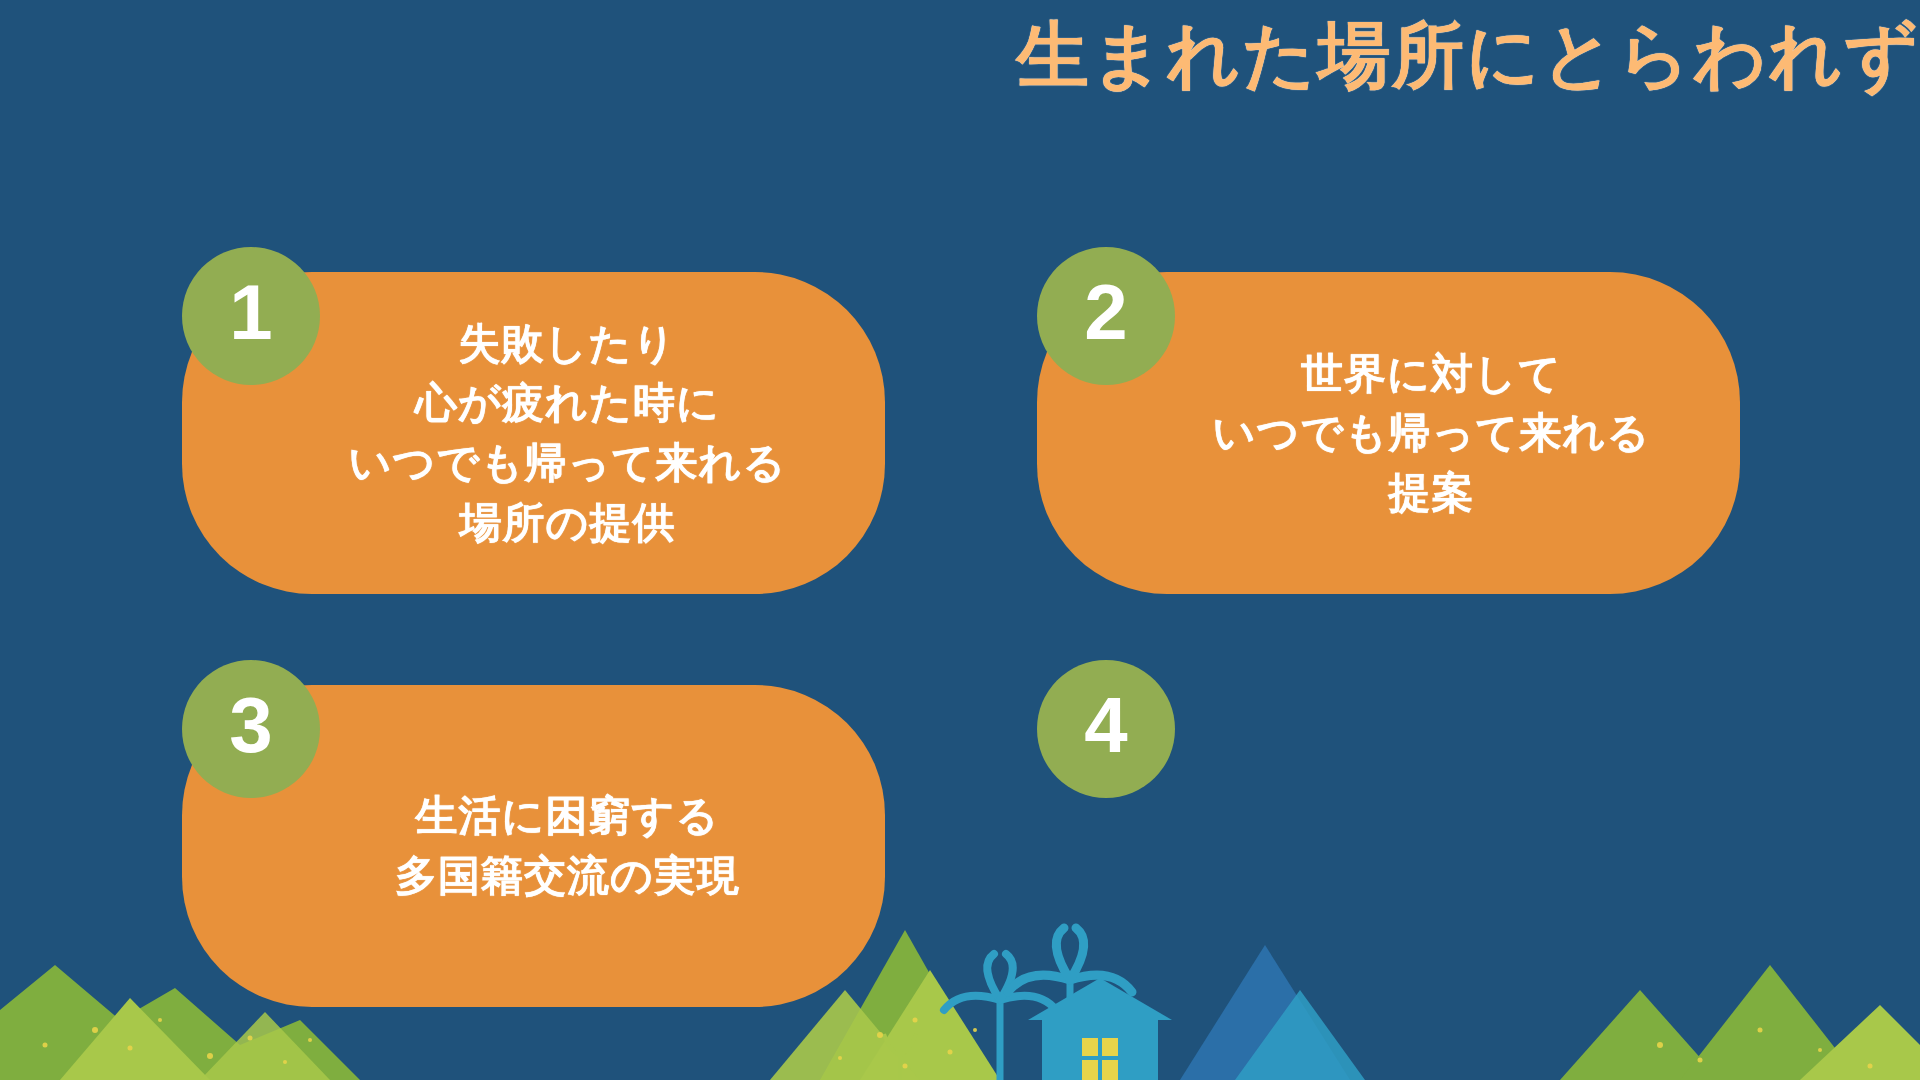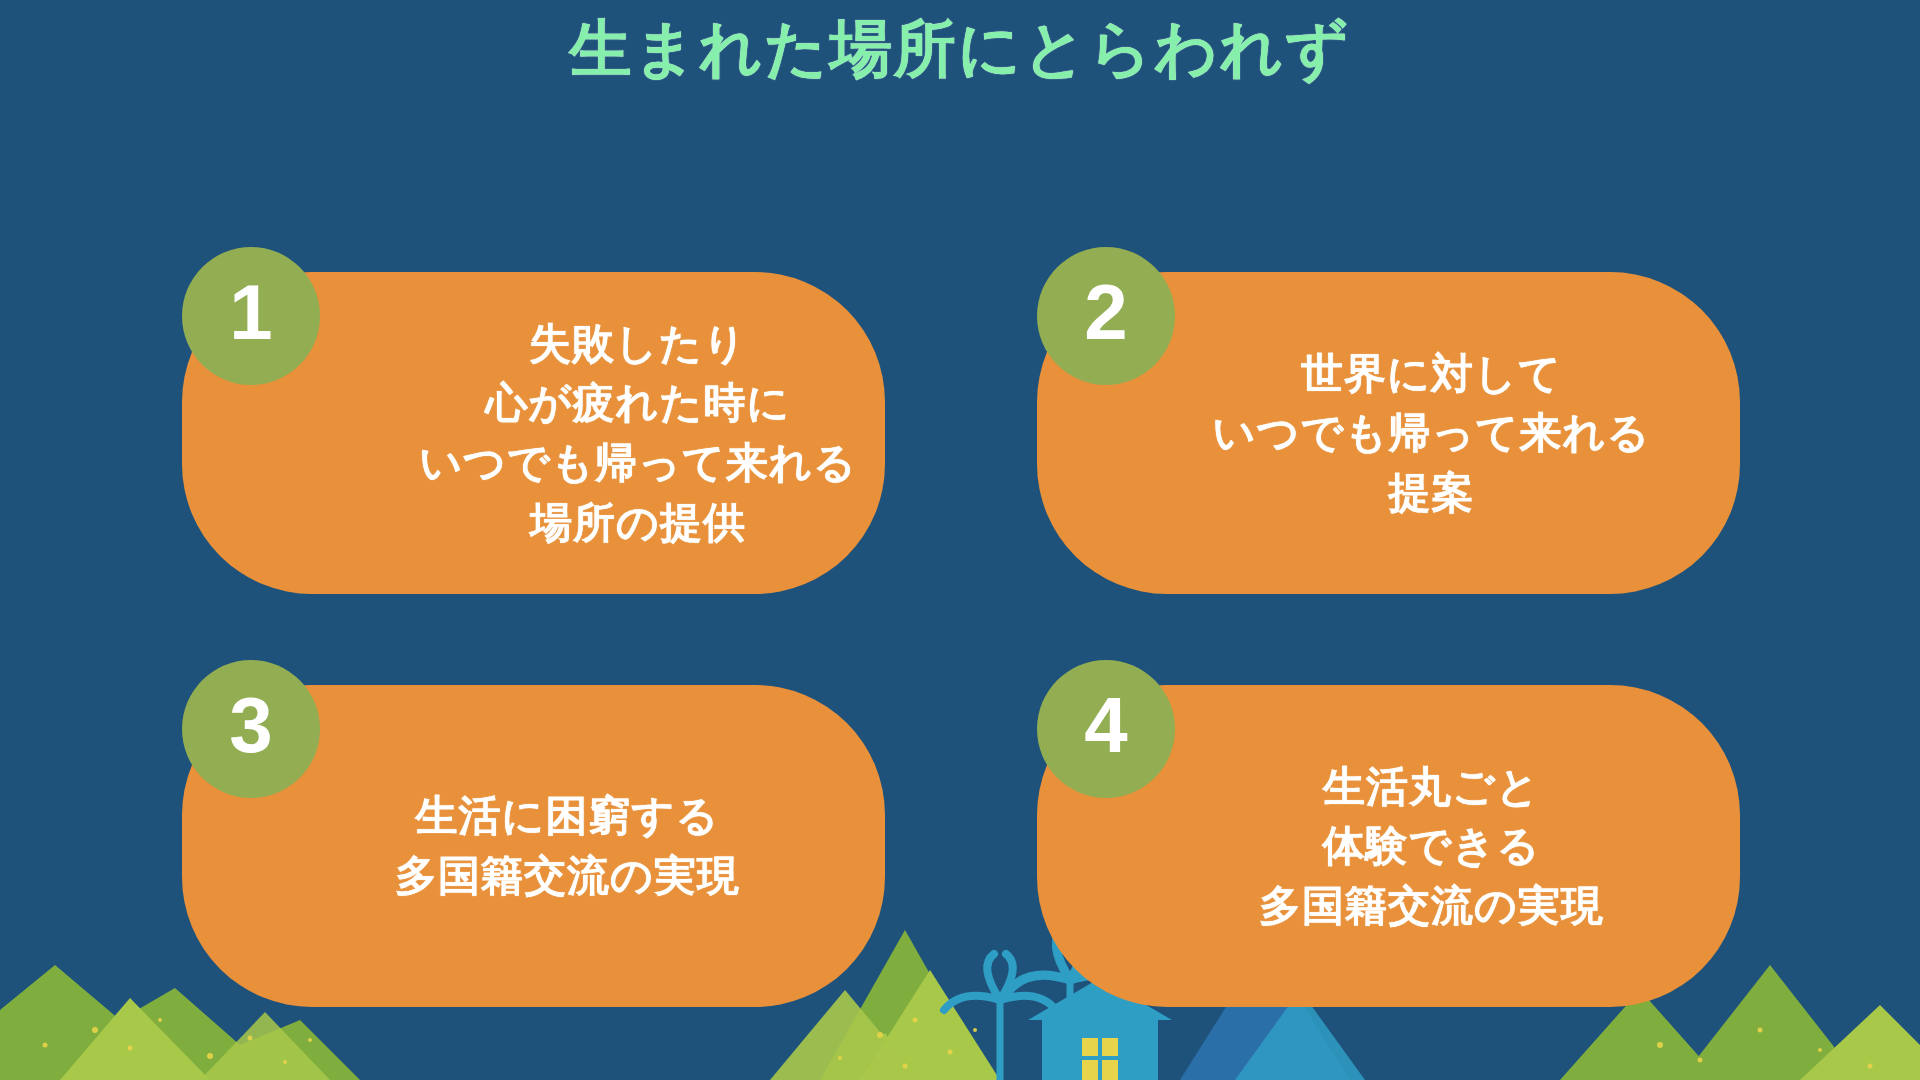--- a/index.html
+++ b/index.html
@@ -21,44 +21,45 @@
   .illus{position:absolute;left:0;bottom:0;width:1920px;height:210px;pointer-events:none;}
 
   
   .title-wrap{
     position:absolute;
     top:8px;left:0;width:1920px;
     text-align:center;
     z-index:5;
   }
   .title-line{
-    color:#86efac;
+    color:#fdba74;
     font-weight:bold;
-    font-size:62px;
+    font-size:72px;
     line-height:1.32;
     letter-spacing:2px;
     white-space:nowrap;
     text-shadow:0 0 1px #fff;
+    text-align:right;
   }
 
   
   .grid{
     position:absolute;
     top:255px;left:0;width:1920px;height:790px;
     z-index:4;
   }
   .card{
     position:absolute;
     background:#e8913a;
     border-radius:130px;
     display:flex;
     align-items:center;
     justify-content:center;
   }
-  .card-1{left:182px;  top:17px;  width:703px; height:322px;justify-content:flex-end;}
+  .card-1{left:182px;  top:17px;  width:703px; height:322px;}
   .card-2{left:1037px; top:17px;  width:703px; height:322px;}
   .card-3{left:182px;  top:430px; width:703px; height:322px;}
   .card-4{left:1037px; top:430px; width:703px; height:322px;}
 
   .card-text{
     color:#ffffff;
     font-weight:bold;
     font-size:42px;
     line-height:1.42;
     text-align:center;
@@ -191,23 +192,18 @@
     </div>
 
     <div class="card card-3">
       <div class="card-text">生活に困窮する
 多国籍交流の実現</div>
     </div>
     <div class="badge badge-3">
       <span>3</span>
     </div>
 
-    <div class="card card-4">
-      <div class="card-text">生活丸ごと
-体験できる
-多国籍交流の実現</div>
-    </div>
     <div class="badge badge-4">
       <span>4</span>
     </div>
 
   </div>
 </div>
 
 </body></html>

